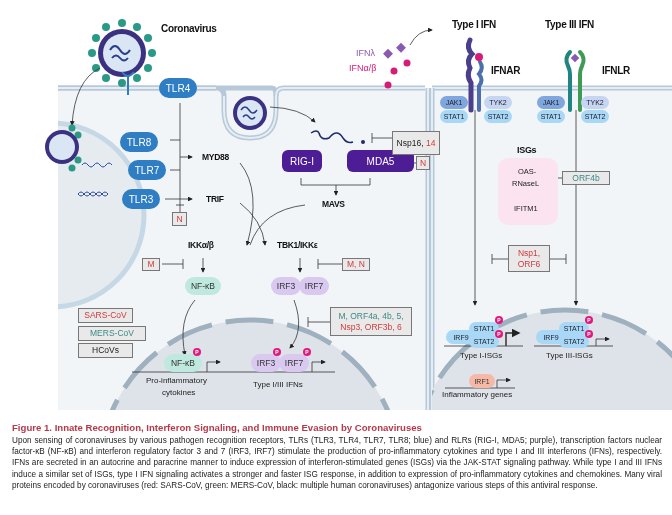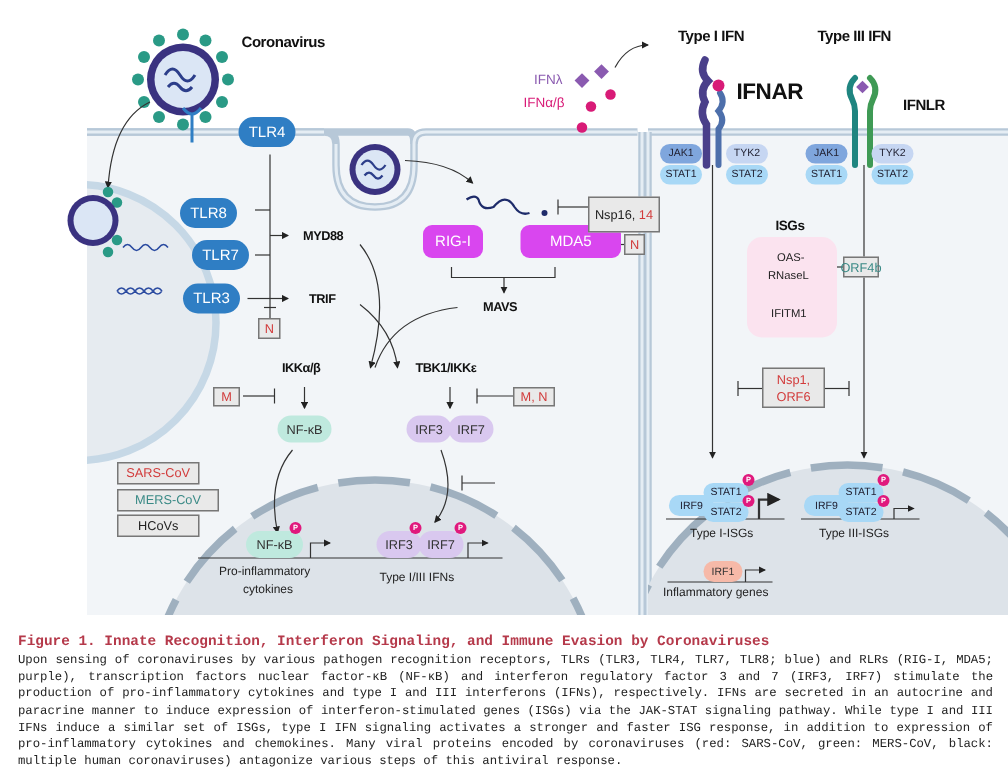--- a/index.html
+++ b/index.html
@@ -2,33 +2,33 @@
 <html><head>
 <meta charset="utf-8">
 <style>
   html, body { margin: 0; padding: 0; background: #ffffff; }
   body { width: 672px; height: 515px; position: relative; overflow: hidden; font-family: "Liberation Sans", sans-serif; }
   #fig { position: absolute; left: 0; top: 0; width: 672px; height: 410px; border-radius: 10px; }
   .lbl { position: absolute; font-family: "Liberation Sans", sans-serif; white-space: nowrap; line-height: 1; }
   .bold { font-weight: bold; color: #111; letter-spacing: -0.3px; }
   .pill { position: absolute; display: flex; align-items: center; justify-content: center; font-family: "Liberation Sans", sans-serif; white-space: nowrap; }
   .tlr { background: #2f7ec4; color: #fff; border-radius: 10px; font-size: 10px; height: 20px; }
-  .rlr { background: #d946ef; color: #fff; border-radius: 6px; font-size: 10px; height: 22px; }
+  .rlr { background: #4c1d95; color: #fff; border-radius: 6px; font-size: 10px; height: 22px; }
   .irf { background: #d9c8ef; color: #333; border-radius: 9px; font-size: 8.5px; height: 18px; }
   .nfkb { background: #bfe9de; color: #333; border-radius: 9px; font-size: 8.5px; height: 18px; }
   .jak { background: #7fa6dd; color: #223; border-radius: 7px; font-size: 7px; height: 13px; }
   .tyk { background: #c6d6f2; color: #223; border-radius: 7px; font-size: 7px; height: 13px; }
   .stat { background: #a8d8f6; color: #223; border-radius: 7px; font-size: 7px; height: 13px; }
   .irf1 { background: #f6b9a8; color: #333; border-radius: 8px; font-size: 7px; height: 14px; }
   .box { position: absolute; background: #e9e9e9; border: 1px solid #777; font-family: "Liberation Sans", sans-serif; font-size: 8.5px; display: flex; align-items: center; justify-content: center; text-align: center; line-height: 1.25; padding: 0 3px; box-sizing: border-box; }
   .red { color: #d23b3b; }
   .green { color: #3a8a86; }
   .black { color: #222; }
   .phos { position: absolute; width: 8px; height: 8px; border-radius: 50%; background: #e0197d; color: #fff; font-size: 5px; display: flex; align-items: center; justify-content: center; font-weight: bold; }
-  #caption { position: absolute; left: 12px; top: 422px; width: 650px; font-family: Liberation Mono, monospace; }
+  #caption { position: absolute; left: 12px; top: 422px; width: 650px; font-family: Liberation Sans, sans-serif; }
   #caption .title { color: #b5394a; font-weight: bold; font-size: 9.6px; margin-bottom: 2px; }
   #caption .body { color: #222; font-size: 8.2px; line-height: 11.2px; text-align: justify; }
 </style>
 </head>
 <body>
 
 <div id="fig">
   <svg width="672" height="410" style="position:absolute;left:0;top:0">
     <defs>
       <marker id="arr" markerWidth="6" markerHeight="6" refX="5" refY="3" orient="auto">
@@ -205,21 +205,21 @@
       <path d="M580,52 q6,6 2,14 q-2,4 -2,8 L580,110" fill="none" stroke="#3f9a55" stroke-width="4" stroke-linecap="round"></path>
       <rect x="572" y="55" width="6" height="6" fill="#8a5ab0" transform="rotate(45 575 58)"></rect>
     </g>
 
     <rect x="498" y="158" width="60" height="67" rx="10" fill="#fbe3ef"></rect>
   </svg>
 
   <div class="lbl bold" style="left:161px;top:24px;font-size:10px">Coronavirus</div>
   <div class="lbl bold" style="left:452px;top:20px;font-size:10px">Type I IFN</div>
   <div class="lbl bold" style="left:545px;top:20px;font-size:10px">Type III IFN</div>
-  <div class="lbl bold" style="left:491px;top:54px;font-size:15px">IFNAR</div>
+  <div class="lbl bold" style="left:491px;top:66px;font-size:10px">IFNAR</div>
   <div class="lbl bold" style="left:602px;top:66px;font-size:10px">IFNLR</div>
   <div class="lbl" style="left:356px;top:49px;font-size:9px;color:#8a5ab0">IFNλ</div>
   <div class="lbl" style="left:349px;top:64px;font-size:9px;color:#d81b77">IFNα/β</div>
 
   <div class="pill tlr" style="left:159px;top:78px;width:38px">TLR4</div>
   <div class="pill tlr" style="left:120px;top:132px;width:38px">TLR8</div>
   <div class="pill tlr" style="left:128px;top:160px;width:38px">TLR7</div>
   <div class="pill tlr" style="left:122px;top:189px;width:38px">TLR3</div>
   <div class="pill rlr" style="left:282px;top:150px;width:40px">RIG-I</div>
   <div class="pill rlr" style="left:347px;top:150px;width:67px">MDA5</div>
@@ -276,27 +276,33 @@
   <div class="lbl" style="left:442px;top:391px;font-size:8px;color:#222">Inflammatory genes</div>
 
   <div class="box black" style="left:392px;top:131px;width:48px;height:24px">
     <span>Nsp16,</span>
       <span class="red" style="white-space:pre"> 14</span>
   </div>
   <div class="box red" style="left:416px;top:156px;width:14px;height:14px">N</div>
   <div class="box red" style="left:172px;top:212px;width:15px;height:14px">N</div>
   <div class="box red" style="left:142px;top:258px;width:18px;height:13px">M</div>
   <div class="box red" style="left:342px;top:258px;width:28px;height:13px">M, N</div>
-  <div class="box green" style="left:562px;top:171px;width:24px;height:14px">ORF4b</div>
+  <div class="box green" style="left:562px;top:171px;width:48px;height:14px">ORF4b</div>
   <div class="box red" style="left:508px;top:245px;width:42px;height:27px">
     <div>
         <div>Nsp1,</div>
         <div>ORF6</div>
       </div>
   </div>
+  <div class="box" style="left:330px;top:307px;width:82px;height:29px">
+    <div>
+        <div class="green">M, ORF4a, 4b, 5,</div>
+        <div class="red">Nsp3, ORF3b, 6</div>
+      </div>
+  </div>
 
   <div class="box red" style="left:78px;top:308px;width:55px;height:15px">SARS-CoV</div>
   <div class="box green" style="left:78px;top:326px;width:68px;height:15px">MERS-CoV</div>
   <div class="box black" style="left:78px;top:343px;width:55px;height:15px">HCoVs</div>
 </div>
 
 <div id="caption">
   <div class="title">Figure 1.  Innate Recognition, Interferon Signaling, and Immune Evasion by Coronaviruses</div>
   <div class="body">Upon sensing of coronaviruses by various pathogen recognition receptors, TLRs (TLR3, TLR4, TLR7, TLR8; blue) and RLRs (RIG-I, MDA5; purple), transcription factors nuclear factor-κB (NF-κB) and interferon regulatory factor 3 and 7 (IRF3, IRF7) stimulate the production of pro-inflammatory cytokines and type I and III interferons (IFNs), respectively. IFNs are secreted in an autocrine and paracrine manner to induce expression of interferon-stimulated genes (ISGs) via the JAK-STAT signaling pathway. While type I and III IFNs induce a similar set of ISGs, type I IFN signaling activates a stronger and faster ISG response, in addition to expression of pro-inflammatory cytokines and chemokines. Many viral proteins encoded by coronaviruses (red: SARS-CoV, green: MERS-CoV, black: multiple human coronaviruses) antagonize various steps of this antiviral response.</div>
 </div>

